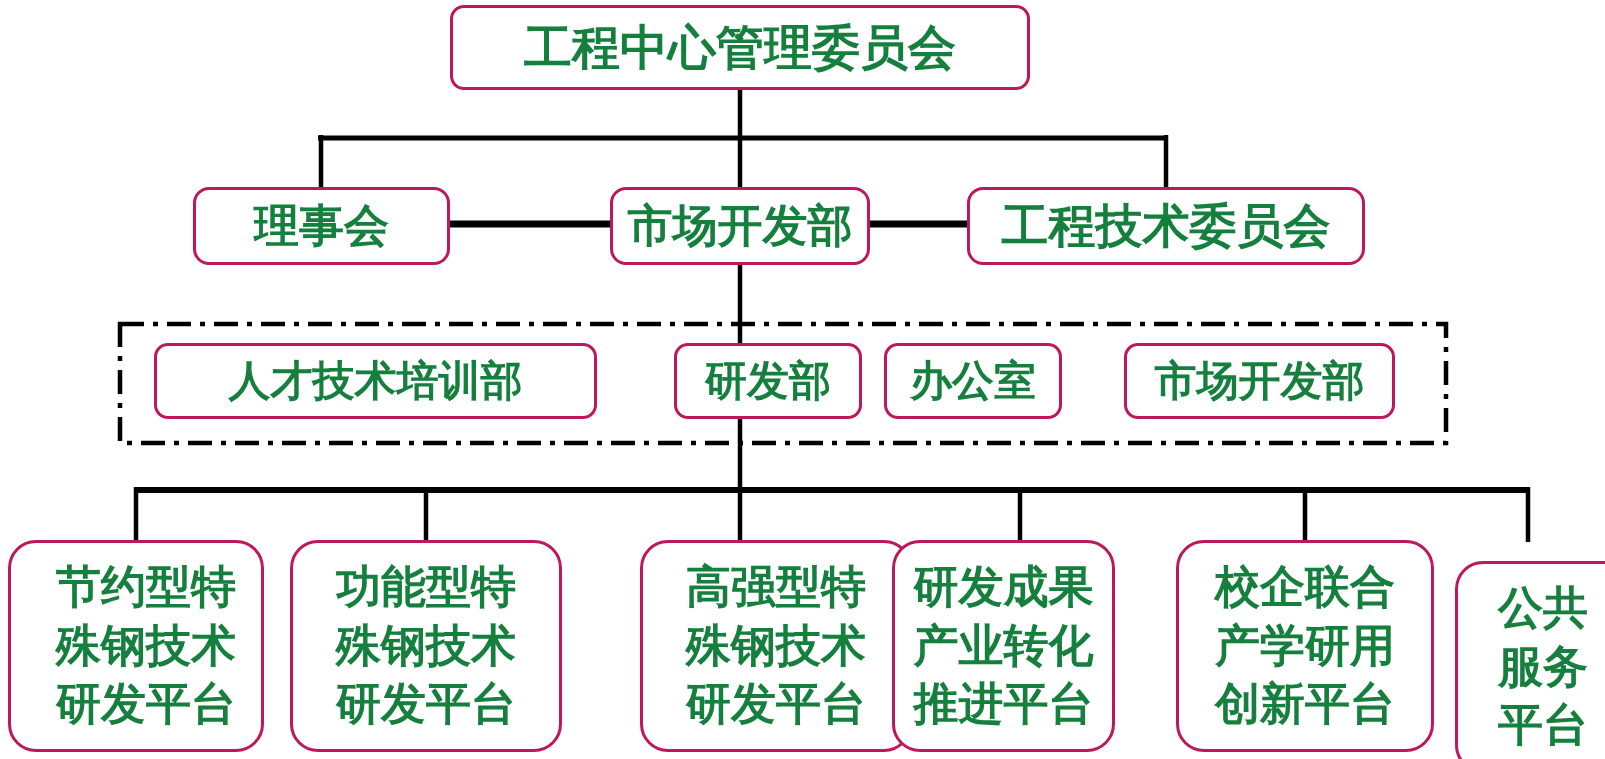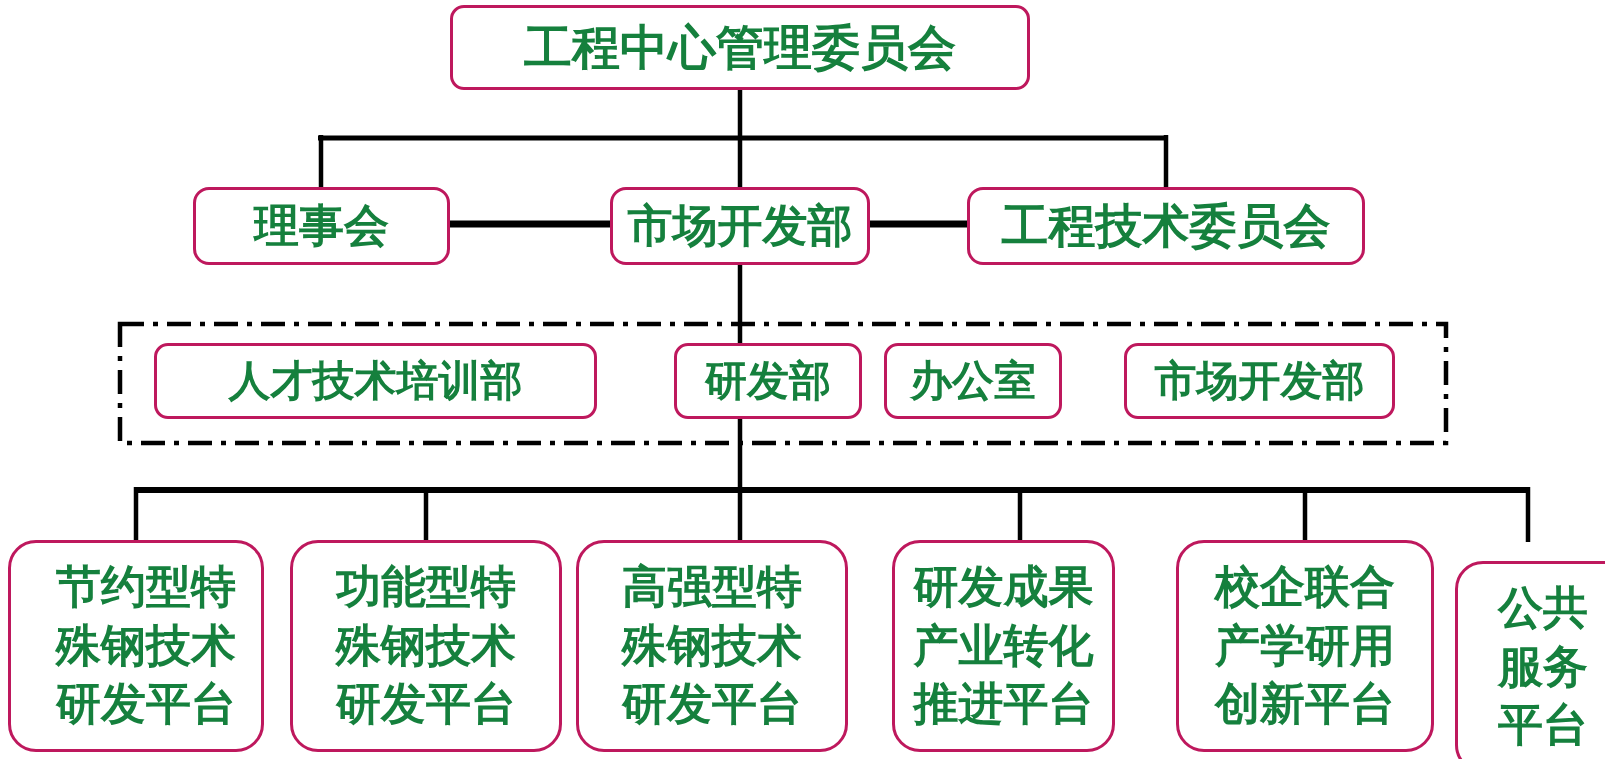--- a/index.html
+++ b/index.html
@@ -34,21 +34,21 @@
   .director-box  { left: 610px; top: 187px; width: 260px; height: 78px;  border-radius: 16px; font-size: 45px; }
   .techcom-box   { left: 967px; top: 187px; width: 398px; height: 78px;  border-radius: 16px; font-size: 47px; }
   .dept          { height: 76px; top: 343px; border-radius: 14px; font-size: 42px; }
   .dept-training { left: 154px;  width: 443px; }
   .dept-rnd      { left: 674px;  width: 188px; }
   .dept-office   { left: 884px;  width: 178px; }
   .dept-market   { left: 1124px; width: 271px; }
   .platform      { top: 540px; height: 212px; border-radius: 28px; font-size: 45px; line-height: 1.3; }
   .platform-1 { left: 8px;    width: 256px; padding-left: 20px; }
   .platform-2 { left: 290px;  width: 272px; }
-  .platform-3 { left: 576px;  width: 272px; }
+  .platform-3 { left: 640px;  width: 272px; }
   .platform-4 { left: 892px;  width: 223px; }
   .platform-5 { left: 1176px; width: 258px; }
   .platform-6 { left: 1455px; width: 176px; margin-top: 21px; }
 </style>
 </head>
 <body>
 
 <div class="stage">
 
   <svg class="lines" viewBox="0 0 1605 759" xmlns="http://www.w3.org/2000/svg">

